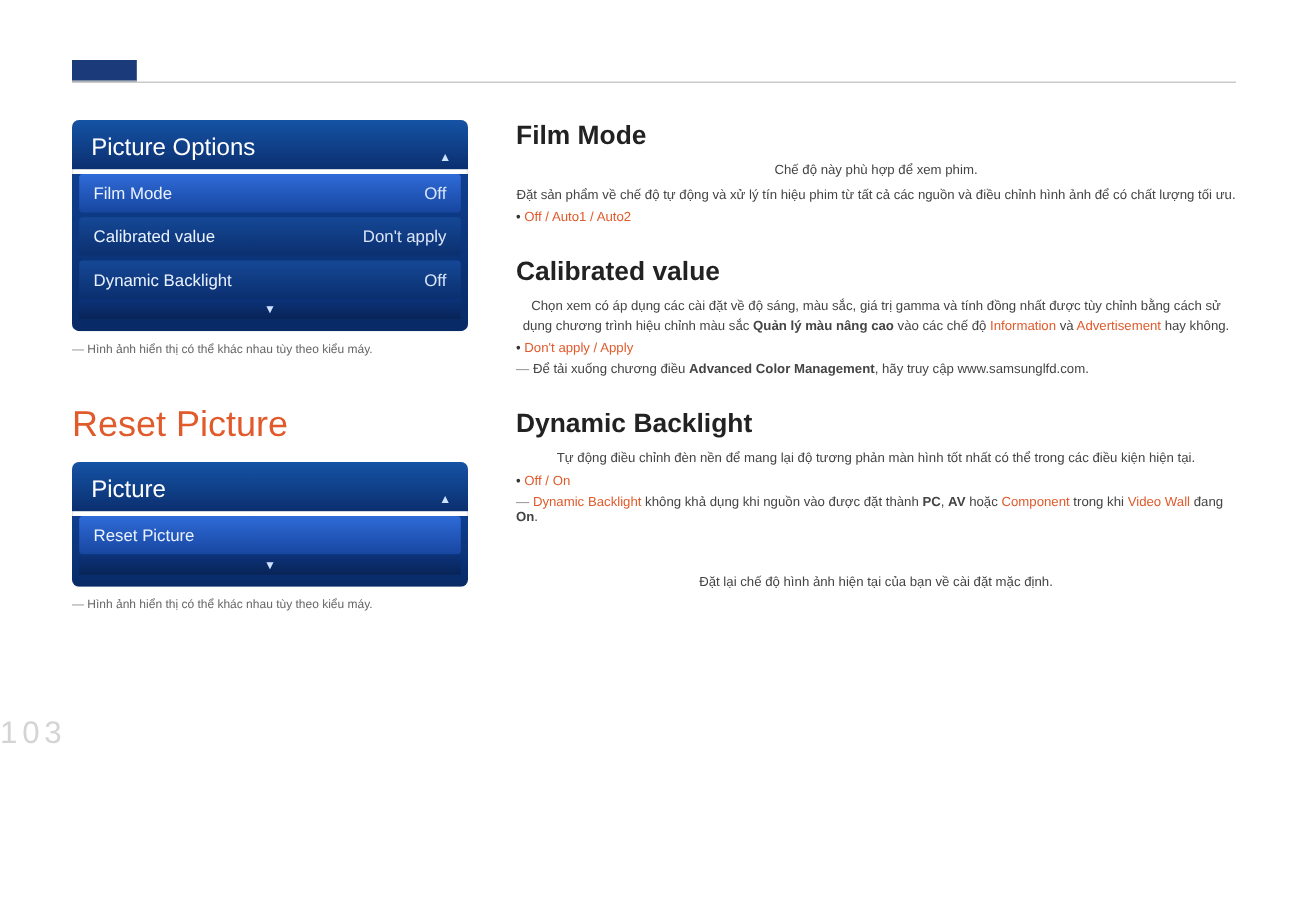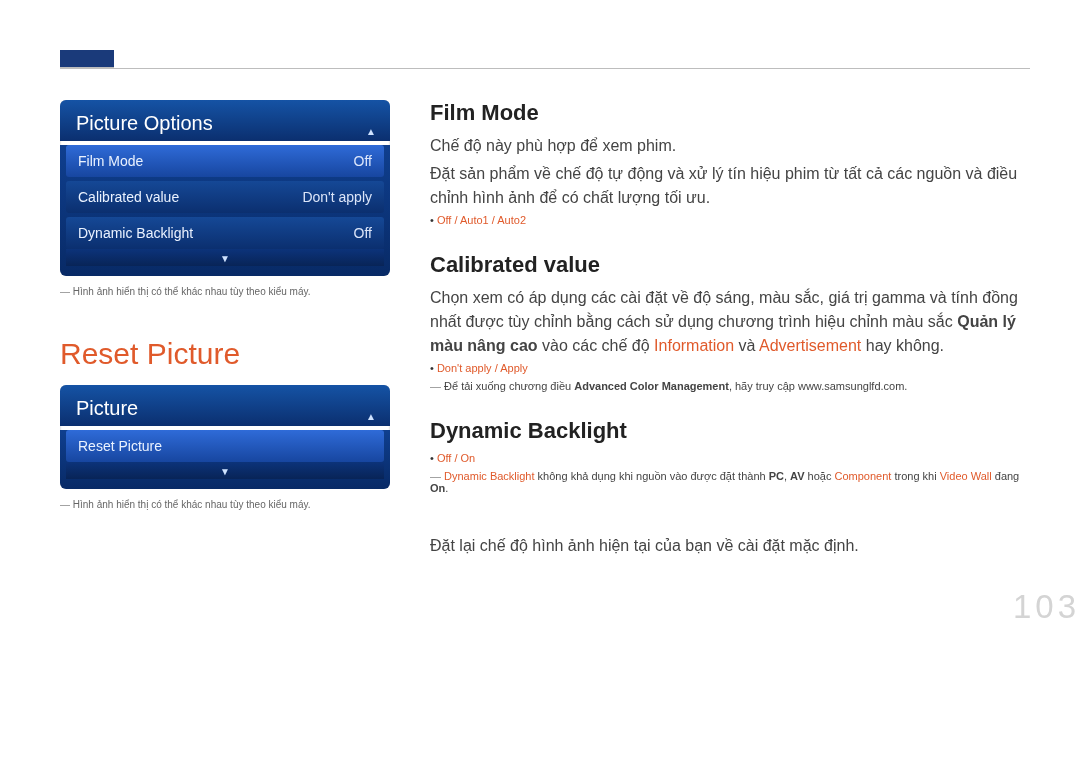--- a/index.html
+++ b/index.html
@@ -28,39 +28,39 @@
   .osd-row.sel { background: linear-gradient(#2f6bd8, #1746a0); }
   .osd-row:not(.sel) { background: linear-gradient(#154896, #0b2f6f); }
   .osd-foot { text-align:center; padding:4px 0 2px 0; color:#cfe3ff; font-size:10px; background: linear-gradient(#0c337a,#082457);}
   .osd-row .val { color:#e6eeff; opacity:0.95; }
 
   .footnote { font-size: 10px; color: #666; margin-top: 10px; }
   .footnote::before { content:"― "; color:#888;}
 
   
   h2 { font-size: 22px; font-weight: bold; color:#222; margin-bottom: 8px; }
-  .right-col p { font-size: 16px; color:#444; line-height:1.5; margin-bottom:4px;}
+  .right-col p { font-size: 11px; color:#444; line-height:1.5; margin-bottom:4px;text-align:center;}
   .dot-line { font-size:11px; margin:4px 0 6px 0;}
   .dot-line::before{ content:"• "; color:#333;}
   .dash-line { font-size:11px; margin:2px 0 6px 0; color:#444;}
   .dash-line::before{ content:"― "; color:#888;}
   .sect { margin-bottom: 26px; }
   .em-red { color:#e05a2b; font-weight:normal; }
   .em-bold { font-weight:bold; }
 
   
   .reset-heading { color:#e05a2b; font-size:30px; font-weight:normal; margin-top: 40px; margin-bottom:14px;}
   .menu-path { font-size:11px; font-weight:bold; margin-bottom:10px; }
   .menu-path .kw-black{color:#111;}
   .menu-path .kw-orange{color:#e05a2b;}
   .menu-icon { display:inline-block; border:1px solid #333; border-radius:2px; font-size:8px; line-height:8px; padding:1px 3px; vertical-align:1px; margin:0 2px;}
   .enter-icon{ display:inline-block; border:1px solid #333; border-radius:2px; width:14px; height:10px; position:relative; top:1px; margin-left:2px;}
   .enter-icon::after{content:"↵"; position:absolute; left:2px; top:-2px; font-size:9px;}
 
-  .page-number{ position:absolute; bottom:30px; left:0; right:0; text-align:right; font-size:33px; color:#d4d4d4; letter-spacing:4px;}
+  .page-number{ position:absolute; bottom:30px; left:0; right:0; text-align:left; font-size:26px; color:#d4d4d4; letter-spacing:4px;}
 </style>
 </head>
 <body>
 
 <div class="page">
   <div class="accent-bar"></div>
   <div class="top-rule"></div>
 
   <div class="columns">
 
@@ -125,20 +125,21 @@
           <span>Chọn xem có áp dụng các cài đặt về độ sáng, màu sắc, giá trị gamma và tính đồng nhất được tùy chỉnh bằng cách sử dụng chương trình hiệu chỉnh màu sắc </span><span class="em-bold">Quản lý màu nâng cao</span><span> vào các chế độ </span><span class="em-red">Information</span><span> và </span><span class="em-red">Advertisement</span><span> hay không.</span>
         </p>
         <div class="dot-line"><span class="em-red">Don't apply / Apply</span></div>
         <div class="dash-line">
           <span>Để tải xuống chương điều </span><span class="em-bold">Advanced Color Management</span><span>, hãy truy cập www.samsunglfd.com.</span>
         </div>
       </div>
 
       <div class="sect">
         <h2>Dynamic Backlight</h2>
+        <p>Tự động điều chỉnh đèn nền để mang lại độ tương phản màn hình tốt nhất có thể trong các điều kiện hiện tại.</p>
         <div class="dot-line"><span class="em-red">Off / On</span></div>
         <div class="dash-line">
           <span class="em-red">Dynamic Backlight</span><span> không khả dụng khi nguồn vào được đặt thành </span><span class="em-bold">PC</span><span>, </span><span class="em-bold">AV</span><span> hoặc </span><span class="em-red">Component</span><span> trong khi </span><span class="em-red">Video Wall</span><span> đang </span><span class="em-bold">On</span><span>.</span>
         </div>
       </div>
 
       <div class="sect" style="margin-top:40px;">
         <p>Đặt lại chế độ hình ảnh hiện tại của bạn về cài đặt mặc định.</p>
       </div>
 

